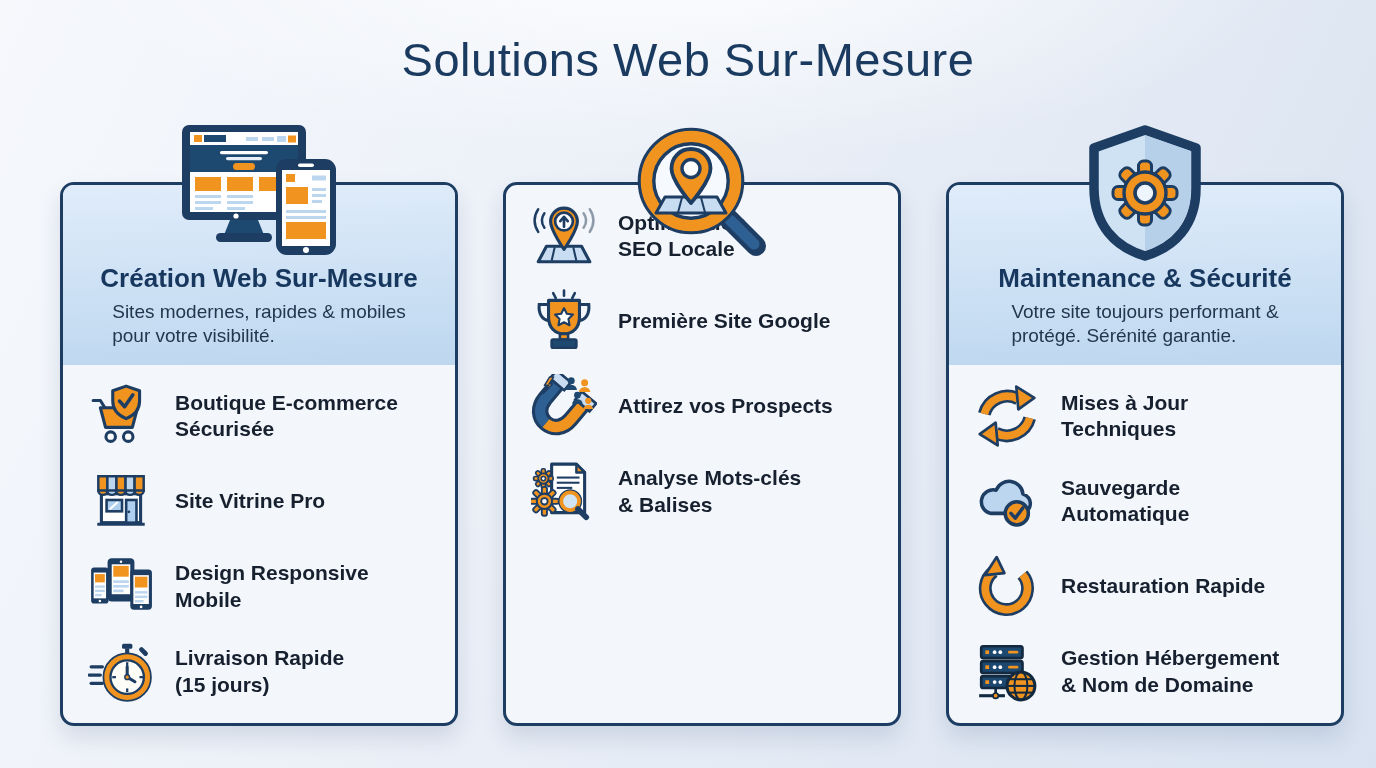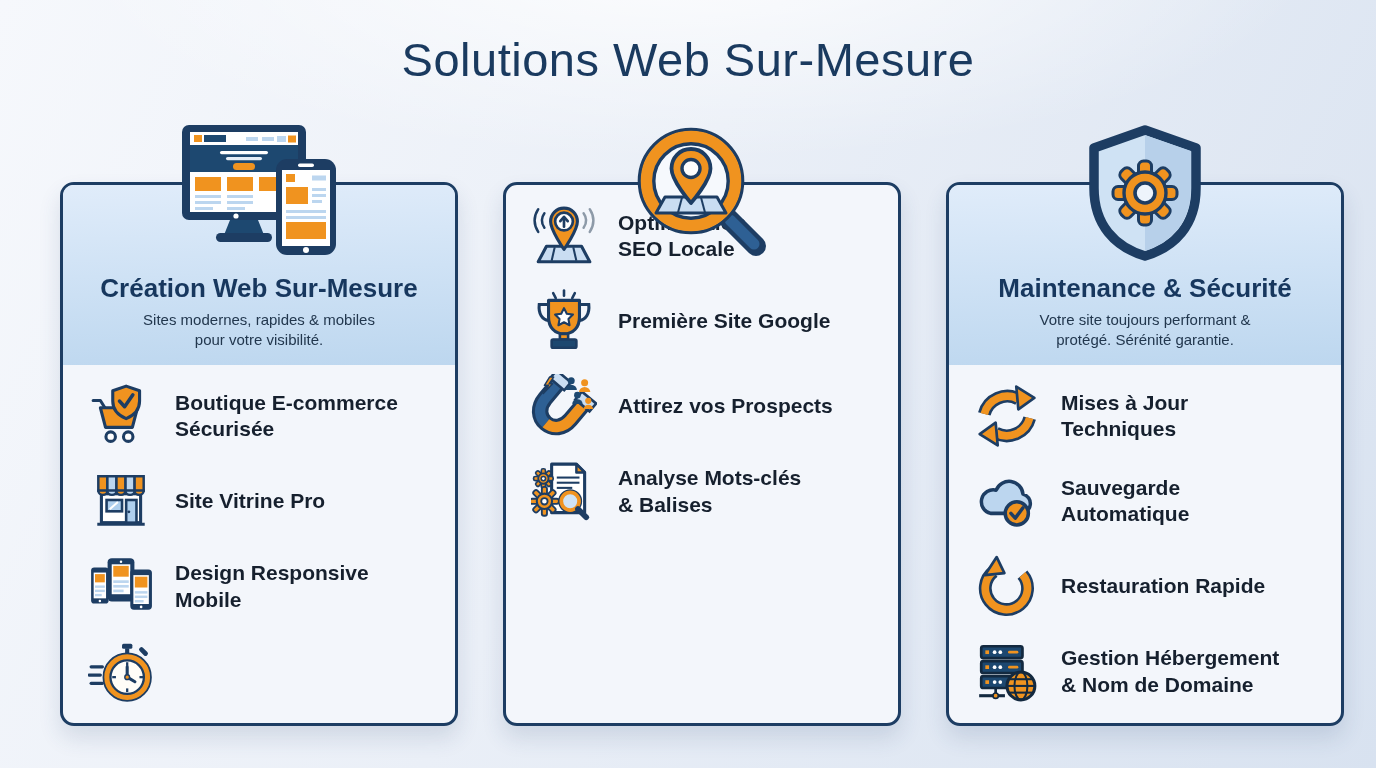--- a/index.html
+++ b/index.html
@@ -24,21 +24,21 @@
   }
   .card-header{
     height:180px;box-sizing:border-box;
     border-radius:10px 10px 0 0;
     background:linear-gradient(178deg,#e0ecfa 0%,#cfe2f5 48%,#bdd7ef 100%);
     display:flex;flex-direction:column;justify-content:flex-end;align-items:center;
     padding:0 10px 16px 10px;
   }
   .card-title{font-size:26px;font-weight:800;color:#17375e;line-height:1.1;text-align:center;}
   .card-subtitle{
-    font-size:15px;font-weight:500;color:#22374e;text-align:center;
+    font-size:19px;font-weight:500;color:#22374e;text-align:left;
     line-height:1.3;margin-top:7px;white-space:pre-line;
   }
   .hero-icon{position:absolute;left:50%;transform:translateX(-50%);}
   .hero-1{top:-64px;}
   .hero-2{top:-60px;}
   .hero-3{top:-62px;}
   .card-body{
     height:358px;display:flex;flex-direction:column;justify-content:space-evenly;
     padding:0 14px 0 24px;box-sizing:border-box;
   }
@@ -195,20 +195,22 @@
               <rect x="36.9" y="22.5" width="2.2" height="3.6"></rect>
               <rect x="36.9" y="47.9" width="2.2" height="3.6"></rect>
               <rect x="23.5" y="35.9" width="3.6" height="2.2"></rect>
               <rect x="49.9" y="35.9" width="3.6" height="2.2"></rect>
             </g>
             <line x1="38" y1="37" x2="38" y2="27" stroke="#1d3d63" stroke-width="3" stroke-linecap="round"></line>
             <line x1="38" y1="37" x2="45.5" y2="41.5" stroke="#1d3d63" stroke-width="3" stroke-linecap="round"></line>
             <circle cx="38" cy="37" r="2.3" fill="#f0931f" stroke="#1d3d63" stroke-width="1.4"></circle>
           </svg>
         </span>
+        <span class="feature-label">Livraison Rapide
+(15 jours)</span>
       </div>
 
     </div>
   </section>
 
   <section class="card">
     <span class="hero-icon hero-2">
       <svg width="150" height="132" viewBox="0 0 150 132">
         <line x1="101" y1="93" x2="129" y2="121" stroke="#1d3d63" stroke-width="20" stroke-linecap="round"></line>
         <line x1="103" y1="95" x2="127" y2="119" stroke="#2e6094" stroke-width="11" stroke-linecap="round"></line>

